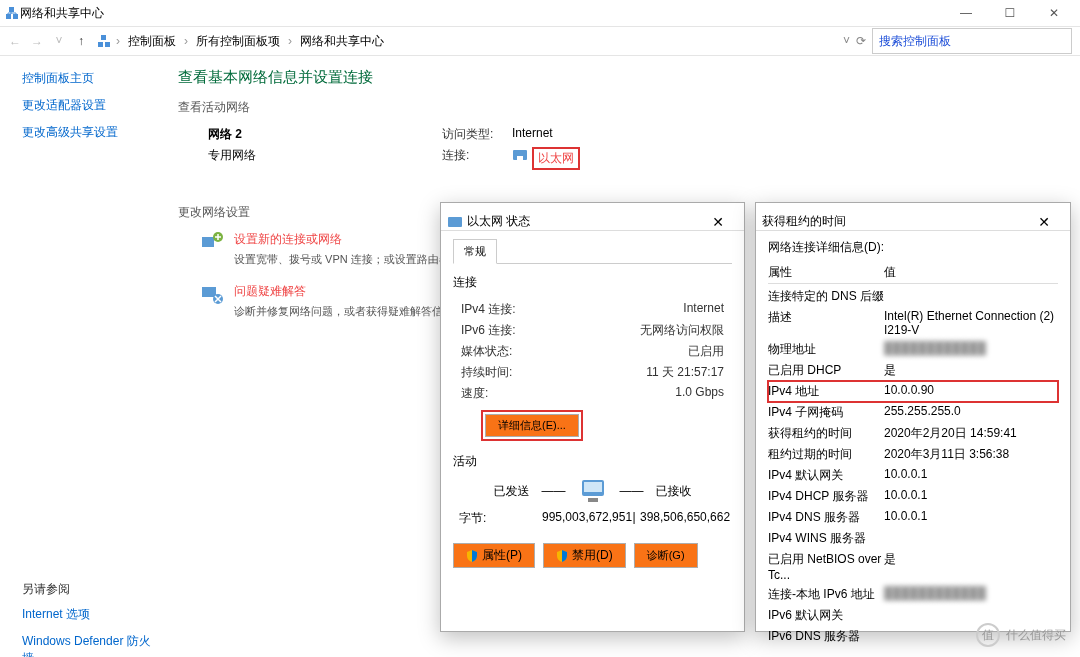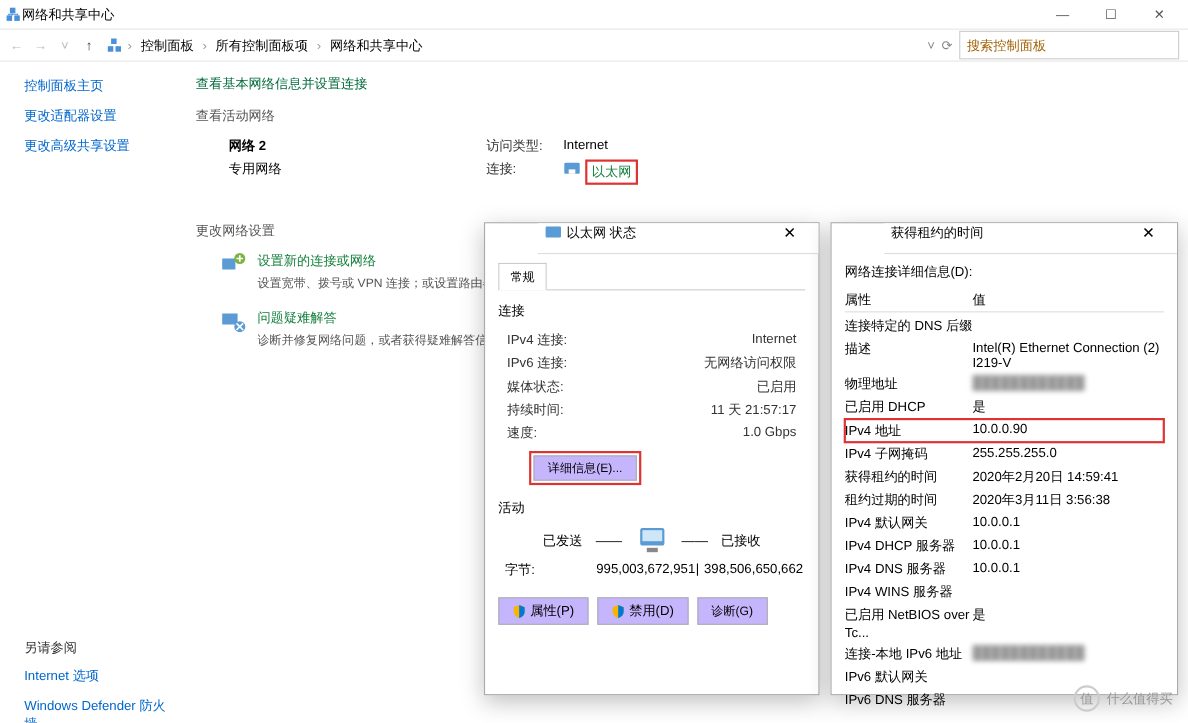--- a/index.html
+++ b/index.html
@@ -8,56 +8,56 @@
 .titlebar { height: 26px; display: flex; align-items: center; padding: 0 4px; }
 .win-ctrls { margin-left: auto; display: flex; }
 .win-ctrls div { width: 44px; height: 26px; display: flex; align-items: center; justify-content: center; color: #555; }
 
 .navbar { height: 30px; border-top: 1px solid #e5e5e5; border-bottom: 1px solid #e5e5e5; display: flex; align-items: center; padding: 0 4px; }
 .nav-arrow { width: 22px; height: 22px; display: flex; align-items: center; justify-content: center; color: #bbb; }
 .nav-arrow.active { color: #333; }
 .breadcrumb { display: flex; align-items: center; margin-left: 4px; flex: 1; }
 .breadcrumb span { padding: 2px 4px; }
 .breadcrumb .sep { color: #999; }
-.search-box { width: 200px; height: 22px; border: 1px solid #ccc; margin-right: 4px; padding: 12px 6px; color: #a16207; display: flex; align-items: center; }
+.search-box { width: 200px; height: 22px; border: 1px solid #ccc; margin-right: 4px; padding: 12px 6px; color: #1d4ed8; display: flex; align-items: center; }
 
 .body-area { display: flex; height: calc(100% - 56px); position: relative; }
 .sidebar { width: 160px; padding: 14px 0 0 22px; }
 .sidebar a { display: block; color: #0066cc; margin-bottom: 10px; text-decoration: none; }
 .sidebar .see-also-head { color: #333; margin-top: 440px; margin-bottom: 8px; }
 
 .main { flex: 1; padding: 12px 18px; }
-.main h2 { color: #006a3a; font-size: 12px; font-weight: normal; margin-bottom: 12px; }
+.main h2 { color: #006a3a; font-size: 15px; font-weight: normal; margin-bottom: 12px; }
 .section-head { color: #555; margin-bottom: 10px; }
 .net-row { margin-left: 30px; display: flex; }
 .net-col1 { width: 234px; }
 .net-name { font-weight: bold; margin-bottom: 4px; }
 .net-row2 { display: flex; margin-bottom: 4px; }
 .net-label { width: 70px; color: #333; }
-.link { color: #15803d; text-decoration: none; }
+.link { color: #ef4444; text-decoration: none; }
 .red-box { border: 2px solid #d33; padding: 1px 4px; }
 
 .change-head { margin-top: 30px; margin-bottom: 10px; }
 .opt-row { display: flex; margin-left: 22px; margin-bottom: 16px; }
 .opt-icon { width: 26px; margin-right: 8px; }
 .opt-desc { color: #555; margin-top: 4px; font-size: 11px; }
 
 .dialog { position: absolute; background: #fff; border: 1px solid #aaa; box-shadow: 0 6px 20px rgba(0,0,0,0.25); }
-.dlg-title { height: 28px; background: #fff; border-bottom: 1px solid #ddd; display: flex; align-items: flex-start; padding: 0 6px; margin-left: 48px; }
+.dlg-title { height: 28px; background: #fff; border-bottom: 1px solid #ddd; display: flex; align-items: flex-end; padding: 0 6px; }
 .dlg-title .close { margin-left: auto; width: 40px; text-align: center; font-size: 14px; }
 .dlg-body { padding: 8px 12px 10px 12px; }
 
 #dlg-status { left: 440px; top: 146px; width: 305px; height: 430px; }
 .tab-bar { display: flex; border-bottom: 1px solid #ccc; margin-bottom: 10px; }
 .tab { padding: 4px 10px; border: 1px solid #ccc; border-bottom: 1px solid #fff; margin-bottom: -1px; background: #fff; font-size: 11px; }
 .fieldset-head { margin-bottom: 8px; }
 .kv-row { display: flex; padding: 2px 8px; font-size: 11px; }
 .kv-row .k { flex: 1; color: #333; }
 .kv-row .v { color: #333; }
-.btn { border: 1px solid #adadad; background: #c4b5fd; padding: 3px 12px; font-size: 11px; }
+.btn { border: 1px solid #adadad; background: #f97316; padding: 3px 12px; font-size: 11px; }
 .details-btn-box { border: 2px solid #d33; display: inline-block; margin: 6px 0 4px 28px; padding: 2px; }
 .activity { margin-top: 8px; }
 .act-icons { text-align: center; margin: 4px 0; font-size: 11px; display: flex; justify-content: center; align-items: center; gap: 12px; }
 .bytes-row { display: flex; font-size: 11px; padding: 2px 6px; }
 .bytes-row span:first-child { flex: 1; }
 .bytes-row span { width: 86px; text-align: left; }
 .btn-row { display: flex; gap: 8px; margin-top: 14px; }
 .shield-btn { display: flex; align-items: center; gap: 4px; text-align: right; }
 .footer-close { text-align: right; margin-top: 12px; }
 

